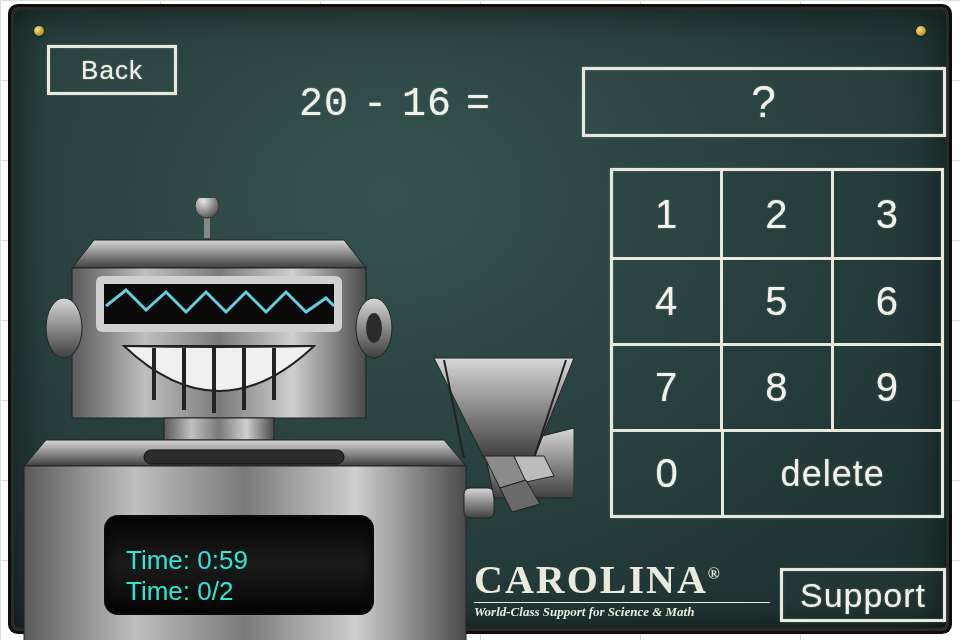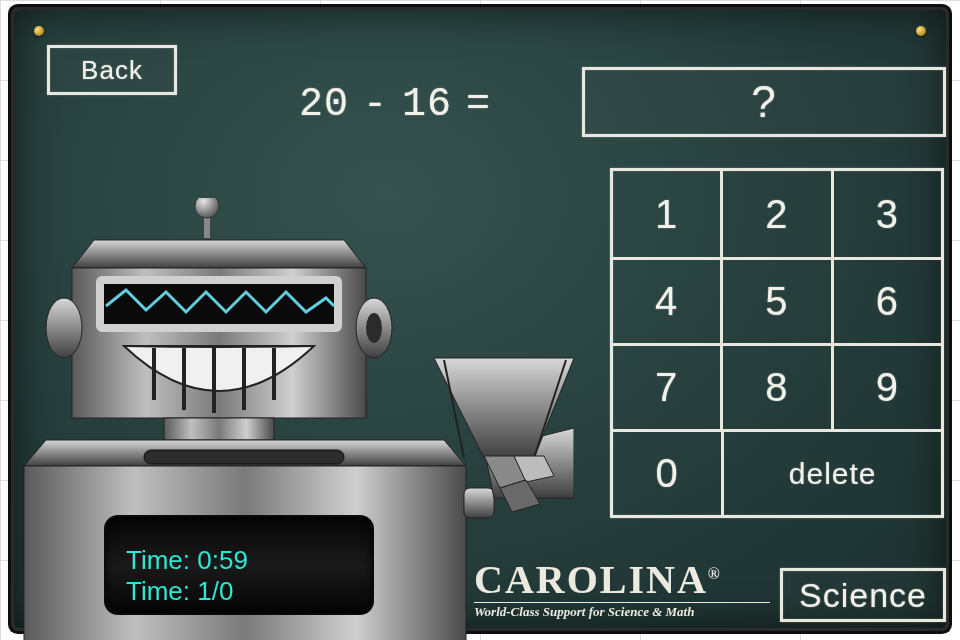--- a/index.html
+++ b/index.html
@@ -108,21 +108,21 @@
   .keypad-row + .keypad-row { border-top: 3px solid #e8e8de; }
   .key {
     flex: 1;
     display: flex;
     align-items: center;
     justify-content: center;
     font-size: 40px;
     cursor: pointer;
   }
   .key + .key { border-left: 3px solid #e8e8de; }
-  .key.wide { flex: 2; font-size: 30px; }
+  .key.wide { flex: 2; font-size: 36px; }
 
   
   .submit-btn {
     position: absolute;
     left: 766px;
     top: 558px;
     width: 166px;
     height: 54px;
     display: flex;
     align-items: center;
@@ -221,21 +221,21 @@
       <div class="key chalk-text">7</div>
       <div class="key chalk-text">8</div>
       <div class="key chalk-text">9</div>
     </div>
     <div class="keypad-row">
       <div class="key chalk-text">0</div>
       <div class="key wide chalk-text">delete</div>
     </div>
   </div>
 
-  <div class="submit-btn chalk-box chalk-text">Science</div>
+  <div class="submit-btn chalk-box chalk-text">Support</div>
 
   <div class="brand">
     <div class="brand-name">
       <span>CAROLINA</span><span class="reg">®</span>
     </div>
     <div class="brand-tag">World-Class Support for Science &amp; Math</div>
   </div>
 
   <svg class="robot" viewBox="0 0 560 460">
     <defs>
@@ -310,17 +310,17 @@
     </g>
   </svg>
 
   <div class="status-panel">
     <div>
       <span>Time:</span>
       <span>0:59</span>
     </div>
     <div>
       <span>Time:</span>
-      <span>1/0</span>
+      <span>0/2</span>
     </div>
   </div>
 
 </div>
 
 </body></html>

